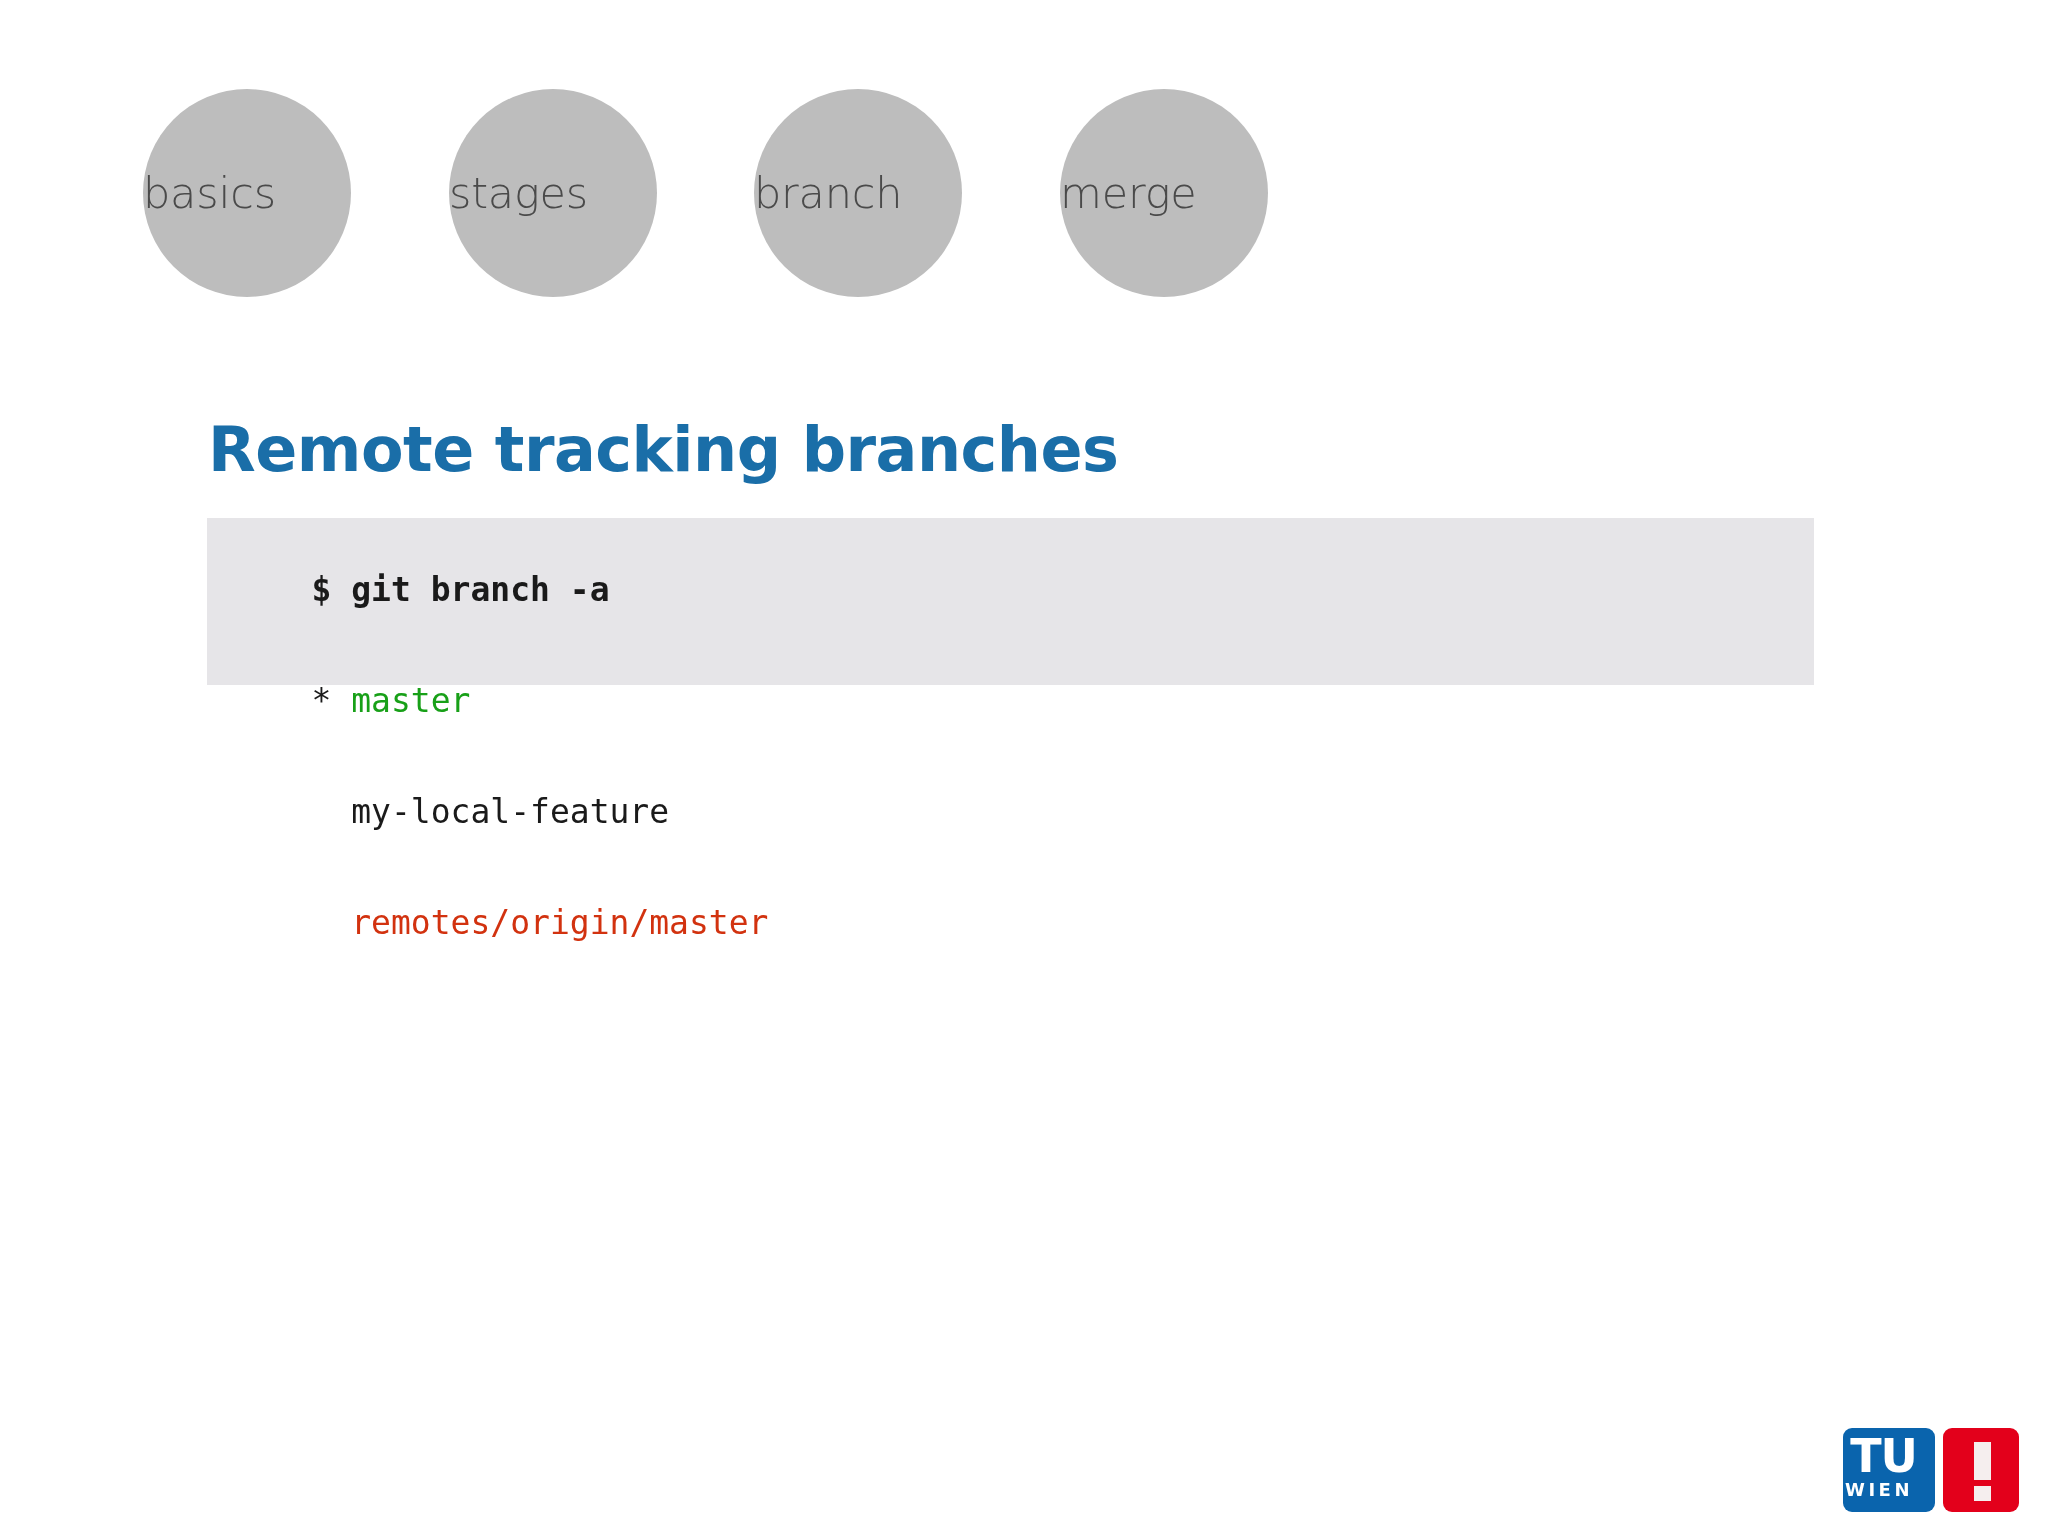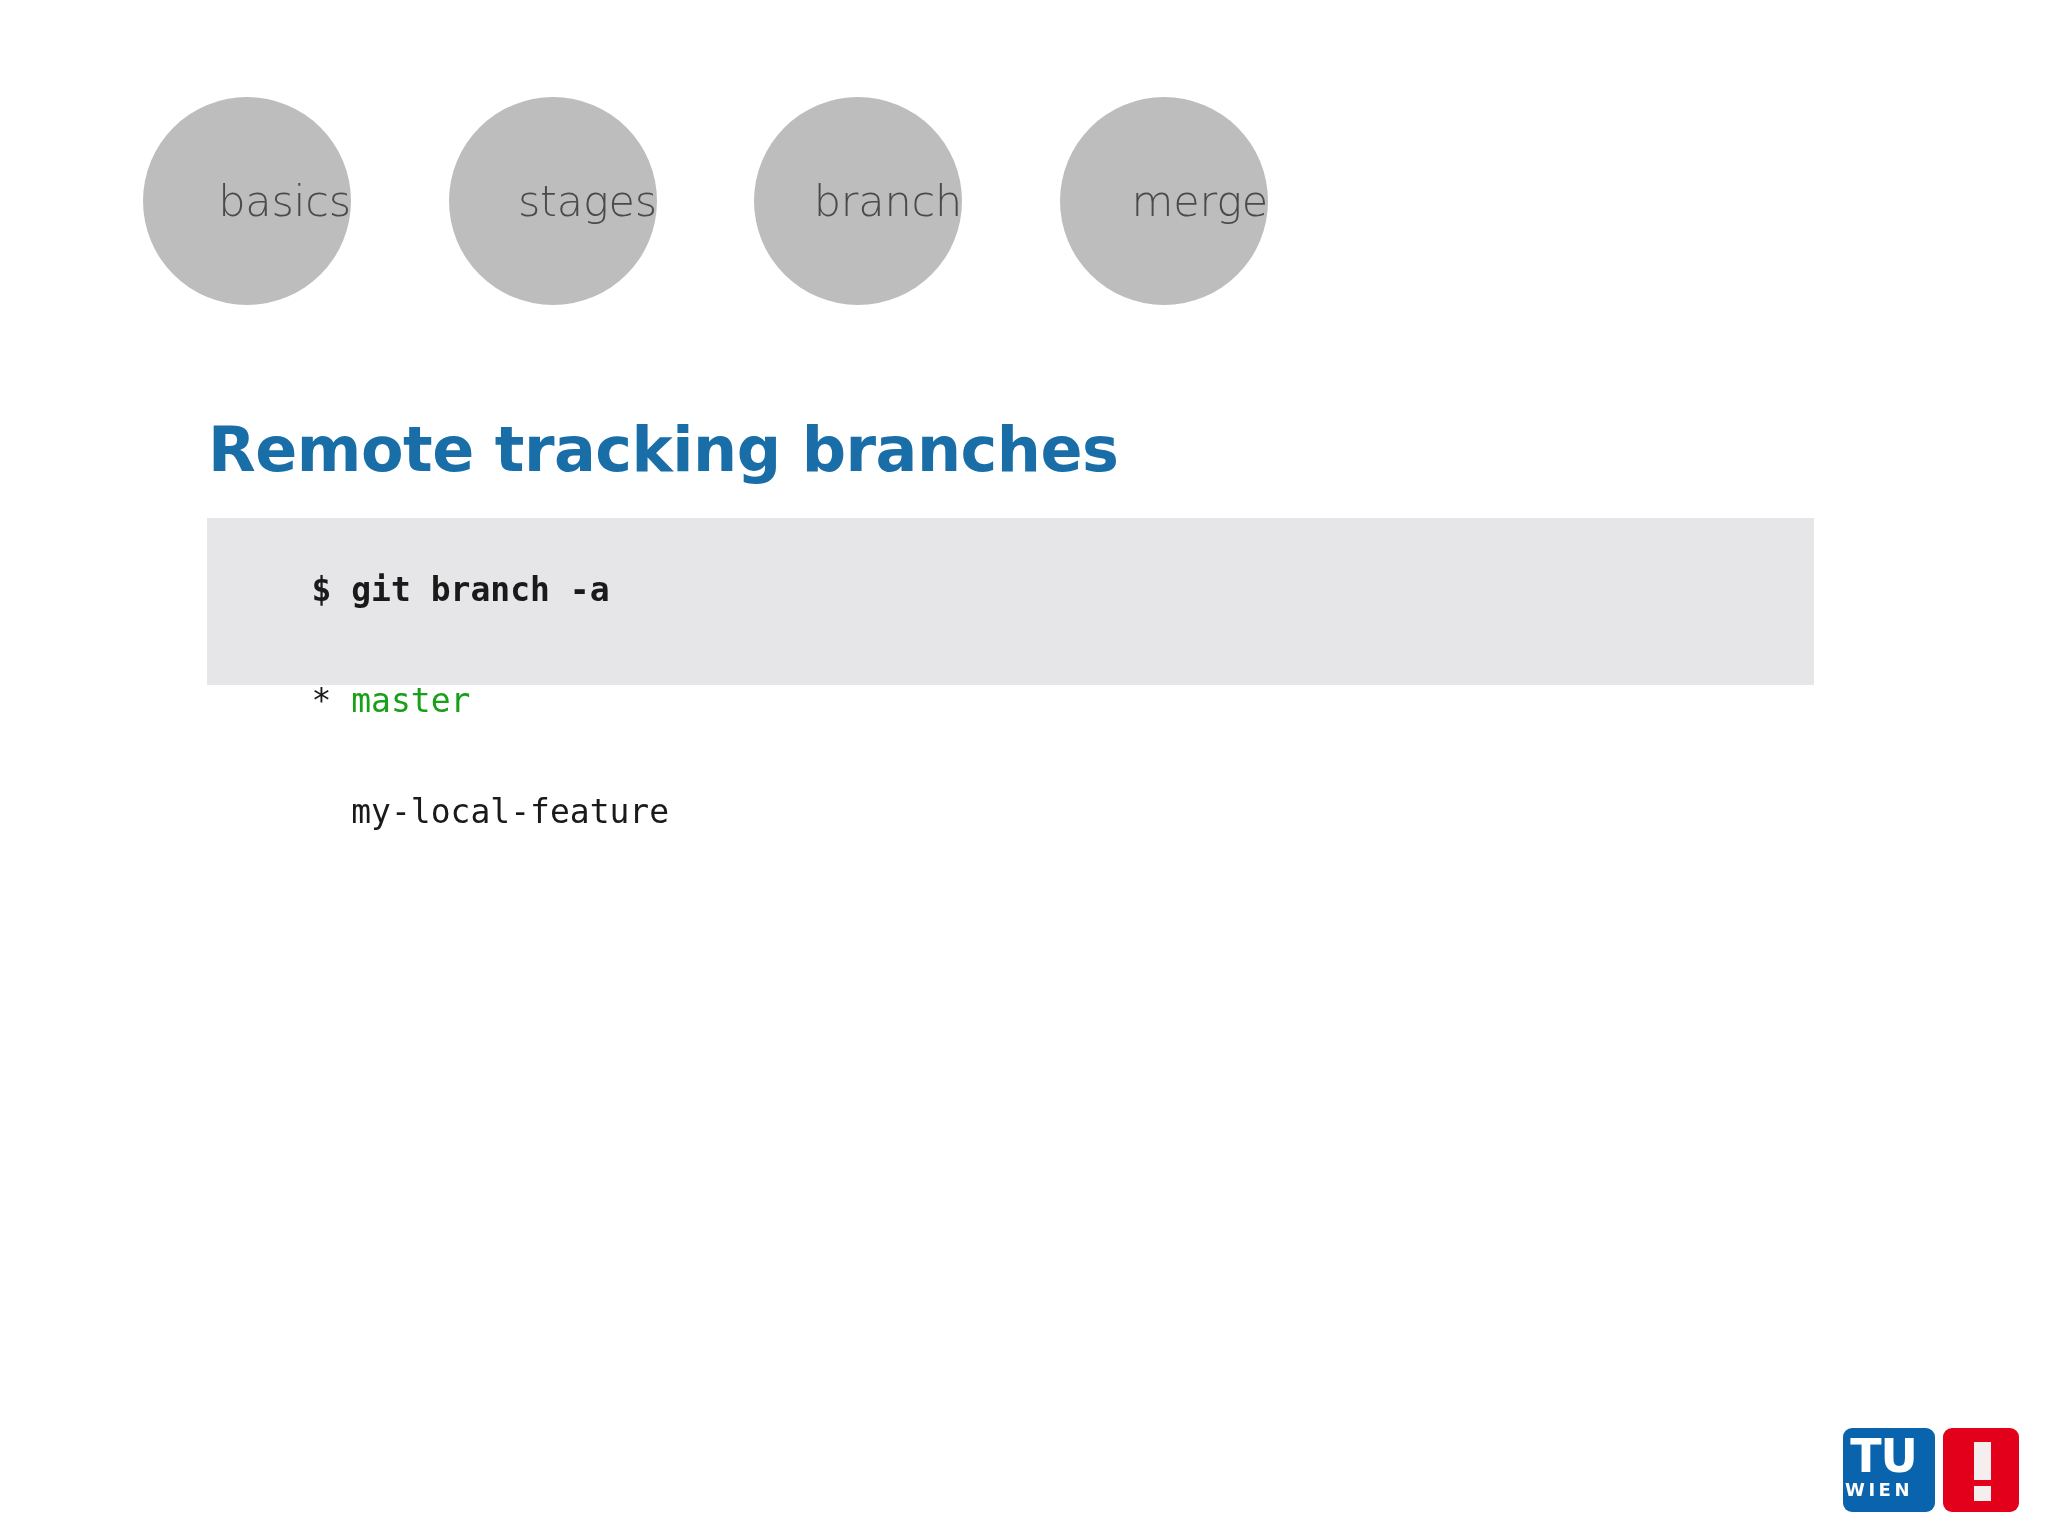--- a/index.html
+++ b/index.html
@@ -19,28 +19,28 @@
   
   #nav-circles {
     position: absolute;
     left: 143px;
     top: 85px;
     width: 1760px;
     height: 208px;
   }
   .nav-circle {
     position: absolute;
-    top: 12px;
+    top: 4px;
     width: 208px;
     height: 208px;
     border-radius: 50%;
     background: #bdbdbd;
     display: flex;
     align-items: center;
-    justify-content: flex-end;
+    justify-content: flex-start;
     box-sizing: border-box;
   }
   .nav-circle.active {
     background: #0c6cab;
   }
   .nav-circle-label {
     font-family: "DejaVu Sans", sans-serif;
     font-size: 43px;
     font-weight: 300;
     color: #4a4a4a;
@@ -189,21 +189,21 @@
   <div class="code-line bold">
     <span class="tok-default">$ git branch -a</span>
   </div>
   <div class="code-line">
     <span class="tok-default">* </span><span class="tok-green">master</span>
   </div>
   <div class="code-line">
     <span class="tok-default">  my-local-feature</span>
   </div>
   <div class="code-line">
-    <span class="tok-default">  </span>
+    <span class="tok-default">  </span><span class="tok-red">remotes/origin/master</span>
   </div>
 </div>
 
 <div id="tu-logo">
   <div class="logo-blue-box"></div>
   <div class="logo-tu-text">TU</div>
   <div class="logo-wien-text">WIEN</div>
   <div class="logo-red-box"></div>
   <div class="logo-excl-bar"></div>
   <div class="logo-excl-dot"></div>

